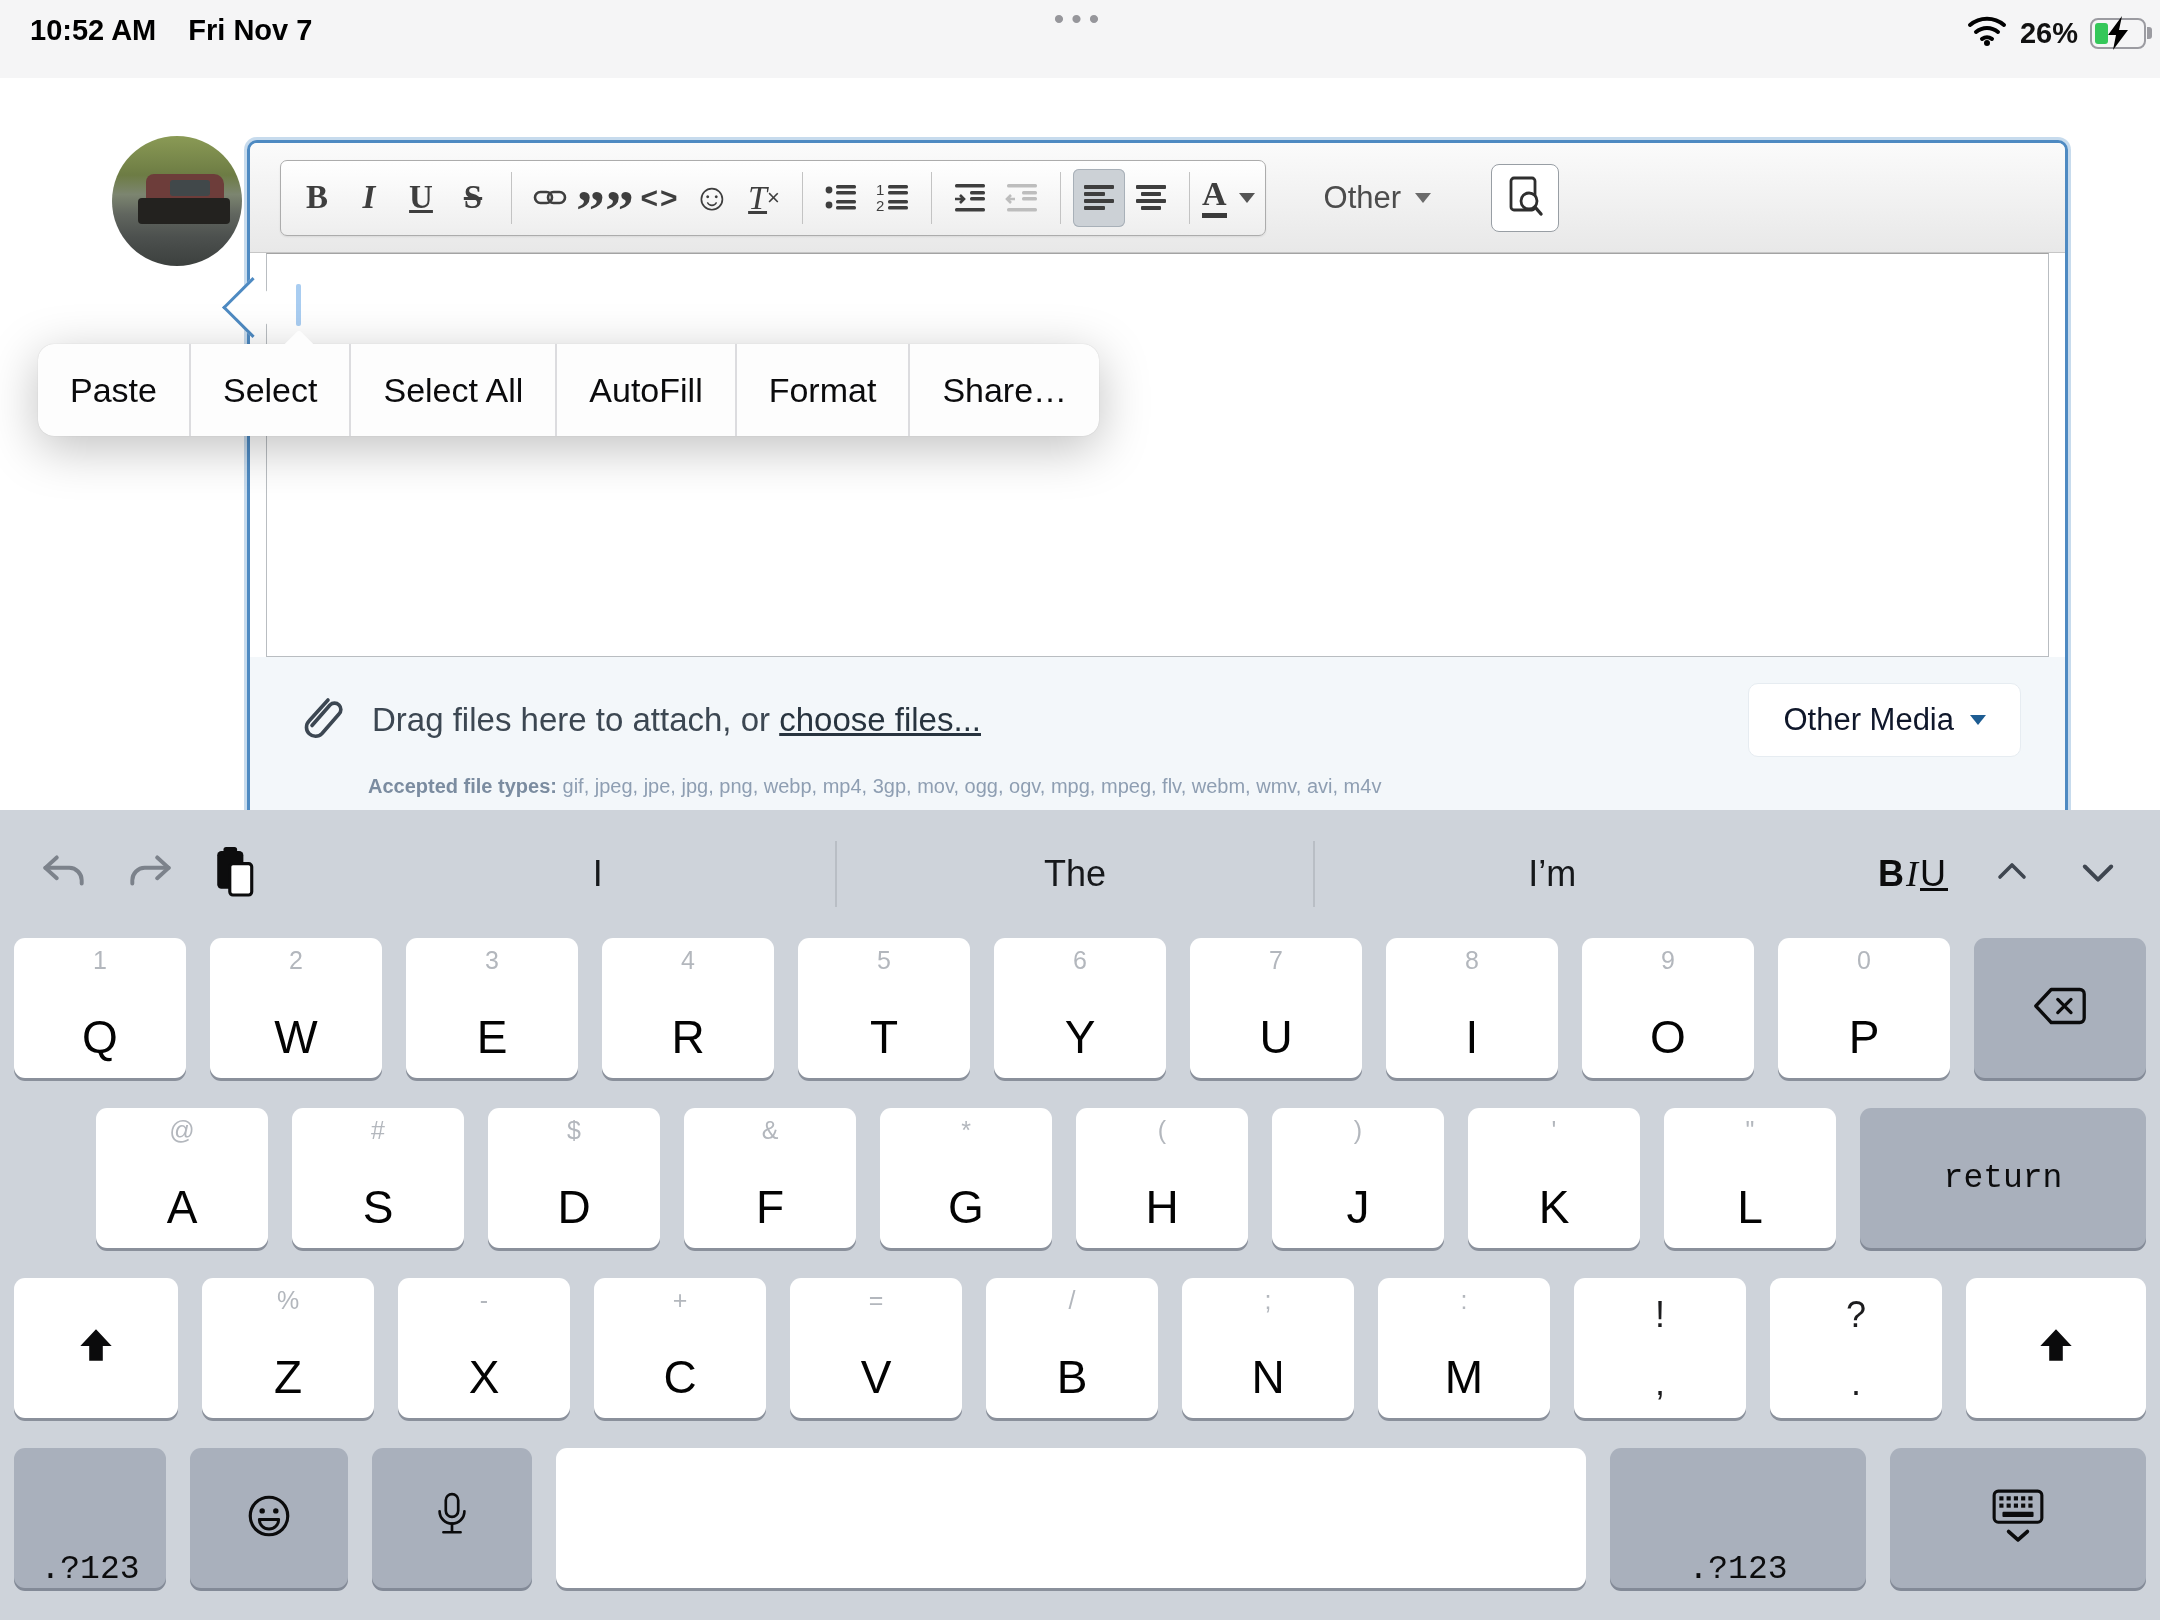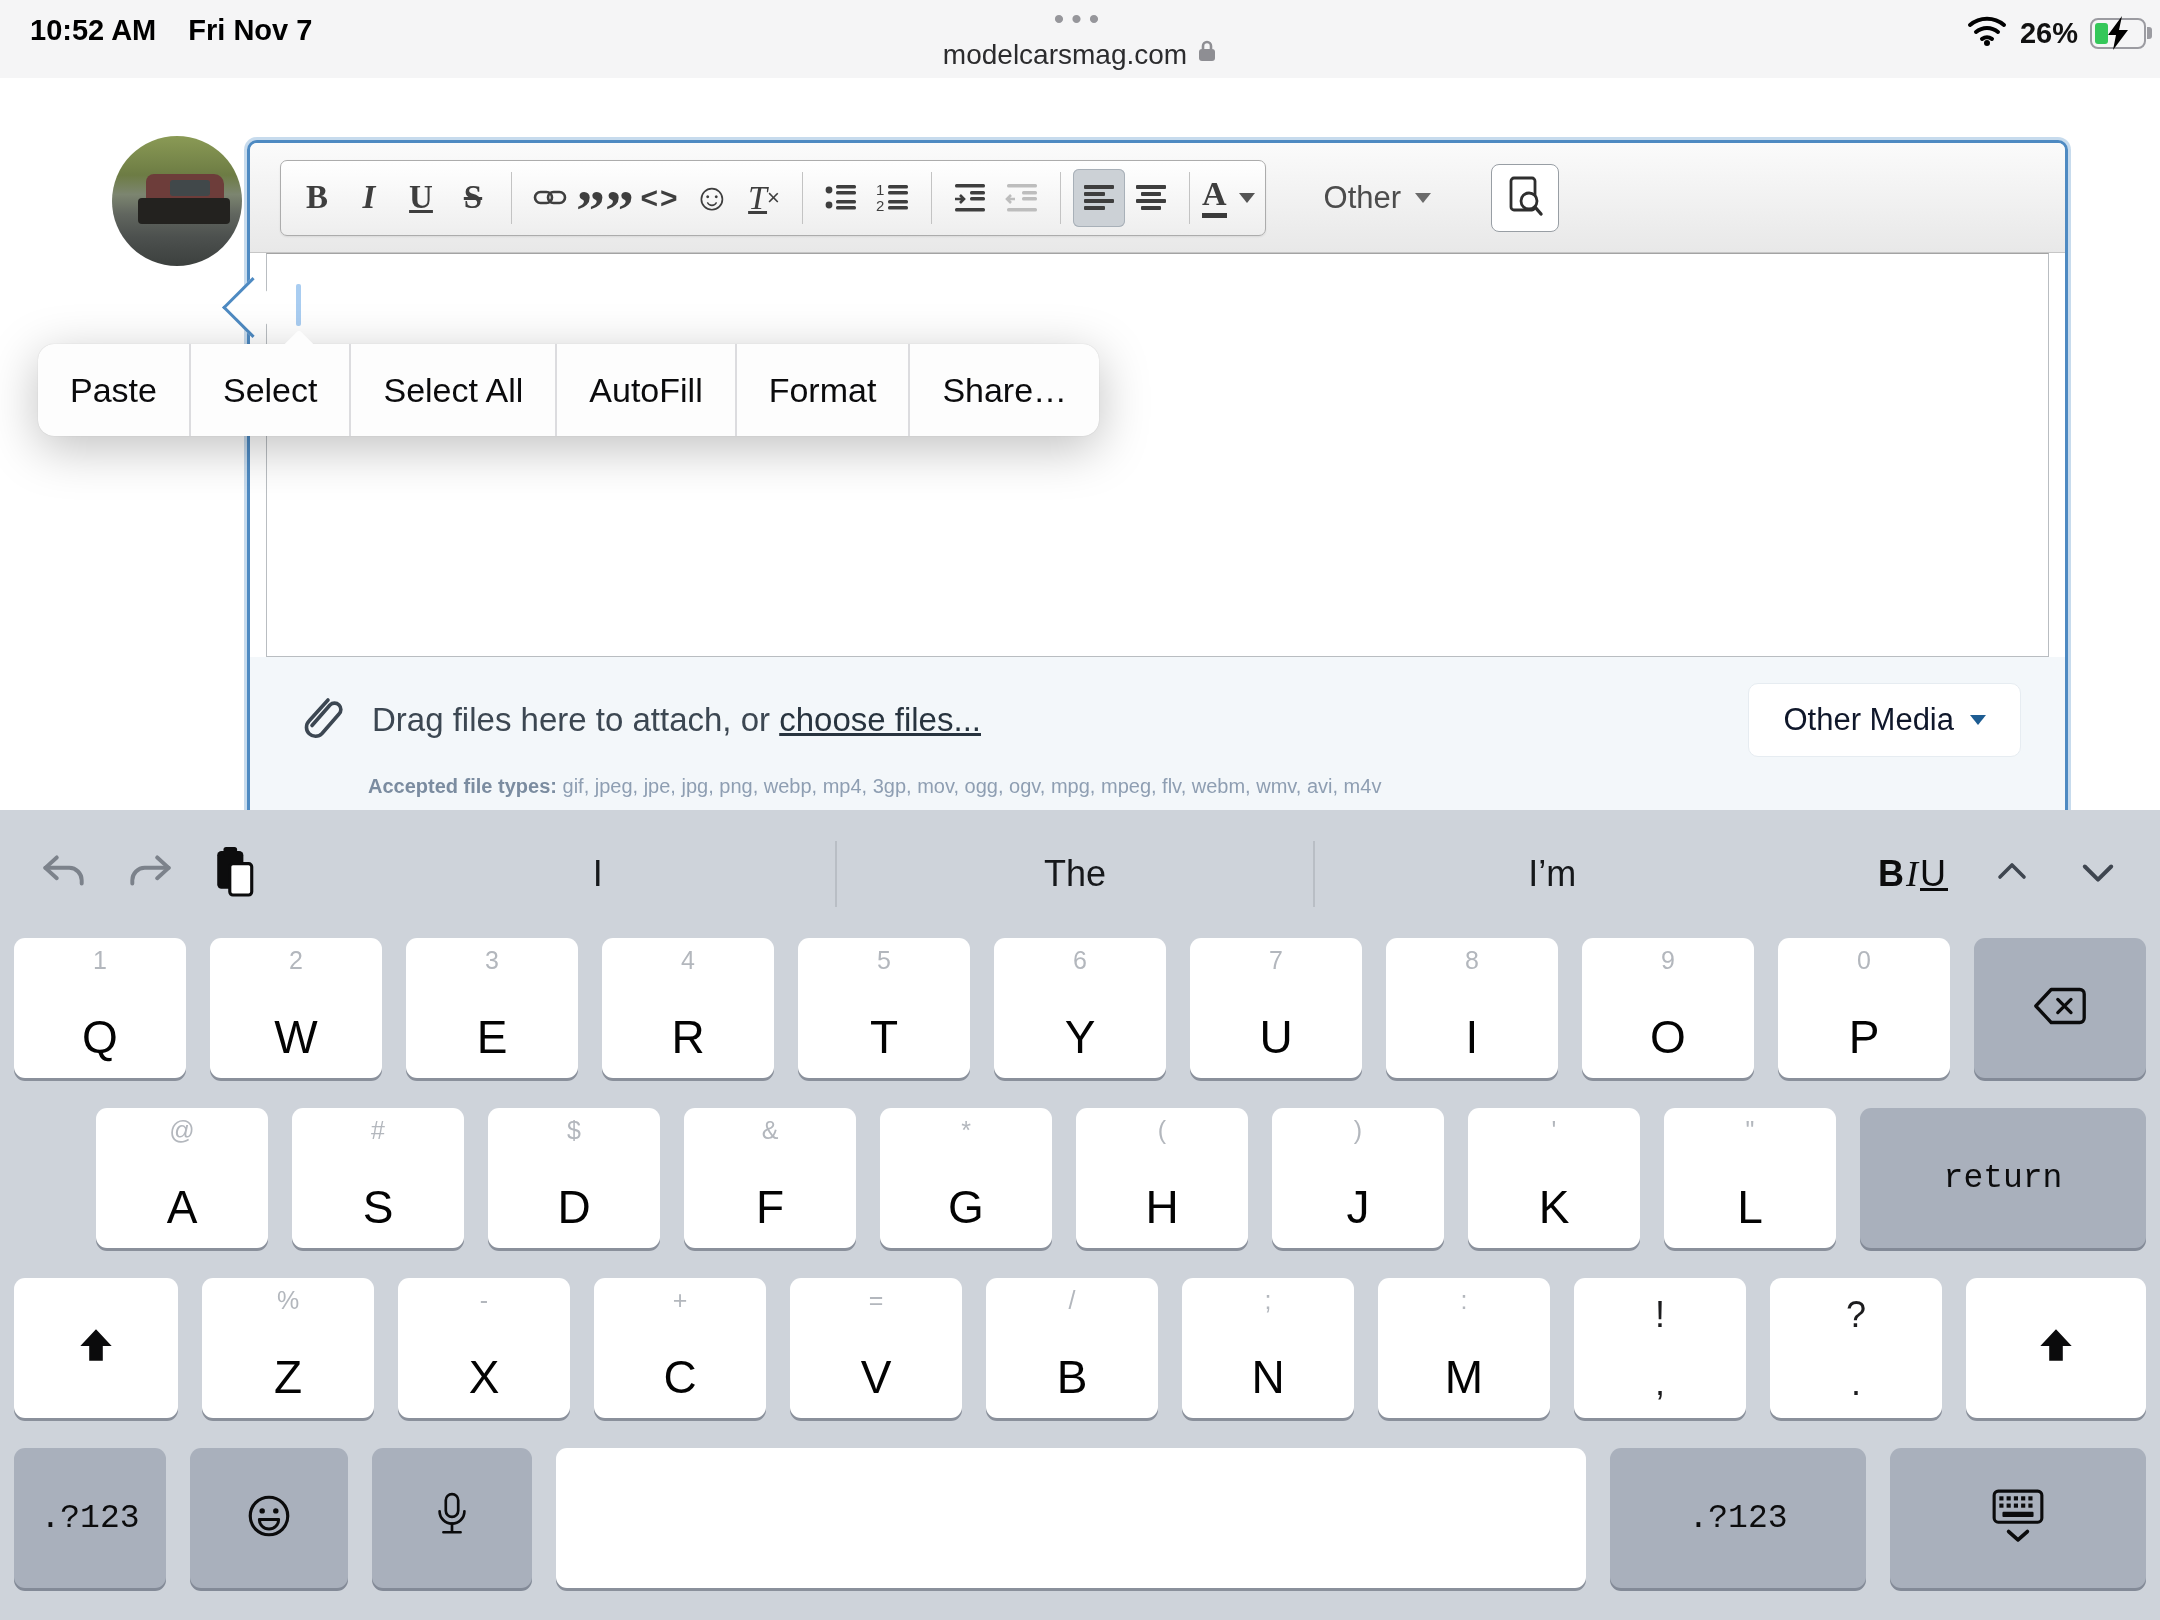--- a/index.html
+++ b/index.html
@@ -100,47 +100,38 @@
   .key .hint{position:absolute;top:8px;left:0;right:0;text-align:center;font-size:25px;color:#b3b7bd;}
   .key .cap{position:absolute;bottom:14px;left:0;right:0;text-align:center;font-size:46px;color:#030303;font-weight:300;}
   .key .cap-top{position:absolute;top:16px;left:0;right:0;text-align:center;font-size:36px;color:#1c1c1e;}
   .key .cap-bottom{position:absolute;bottom:14px;left:0;right:0;text-align:center;font-size:36px;color:#1c1c1e;}
   .key.gray{background:#a9b0bc;box-shadow:0 3px 0 #838a97;}
   .key .speclabel{font-size:33px;color:#0c0c0d;font-family:Liberation Mono, monospace;}
   .key-delete{flex:1;}
   .key-return{flex:1;}
   .key-shift{width:164px;}
   .key-shift.last{flex:1;}
-  .key-sym{width:152px;}
+  .key-sym{width:152px;align-items:flex-end;}
   .key-sym.wide{width:256px;}
   .key-emoji{width:158px;}
   .key-mic{width:160px;}
   .key-space{flex:1;}
   .key-dismiss{width:256px;}
 </style>
 </head>
 <body>
 
 <div class="stage">
 
   <div class="statusbar">
     <div class="sb-left">
       <span>10:52 AM</span>
       <span>Fri Nov 7</span>
     </div>
     <div class="sb-dots">•••</div>
-    <div class="sb-domain">
-      <span>modelcarsmag.com</span>
-      <span>
-        <svg width="20" height="26" viewBox="0 0 20 26">
-            <path d="M6 11 V8 a4 4 0 0 1 8 0 V11" fill="none" stroke="#8e8e93" stroke-width="2.6"></path>
-            <rect x="2" y="11" width="16" height="12" rx="3" fill="#8e8e93"></rect>
-          </svg>
-      </span>
-    </div>
     <div class="sb-right">
       <span>
         <svg width="42" height="32" viewBox="0 0 42 32">
           <path d="M4 11 A26 26 0 0 1 38 11" fill="none" stroke="#000" stroke-width="4" stroke-linecap="round"></path>
           <path d="M10 18 A17 17 0 0 1 32 18" fill="none" stroke="#000" stroke-width="4" stroke-linecap="round"></path>
           <path d="M16 25 A9 9 0 0 1 26 25" fill="none" stroke="#000" stroke-width="4" stroke-linecap="round"></path>
           <circle cx="21" cy="29" r="3" fill="#000"></circle>
         </svg>
       </span>
       <span>26%</span>

